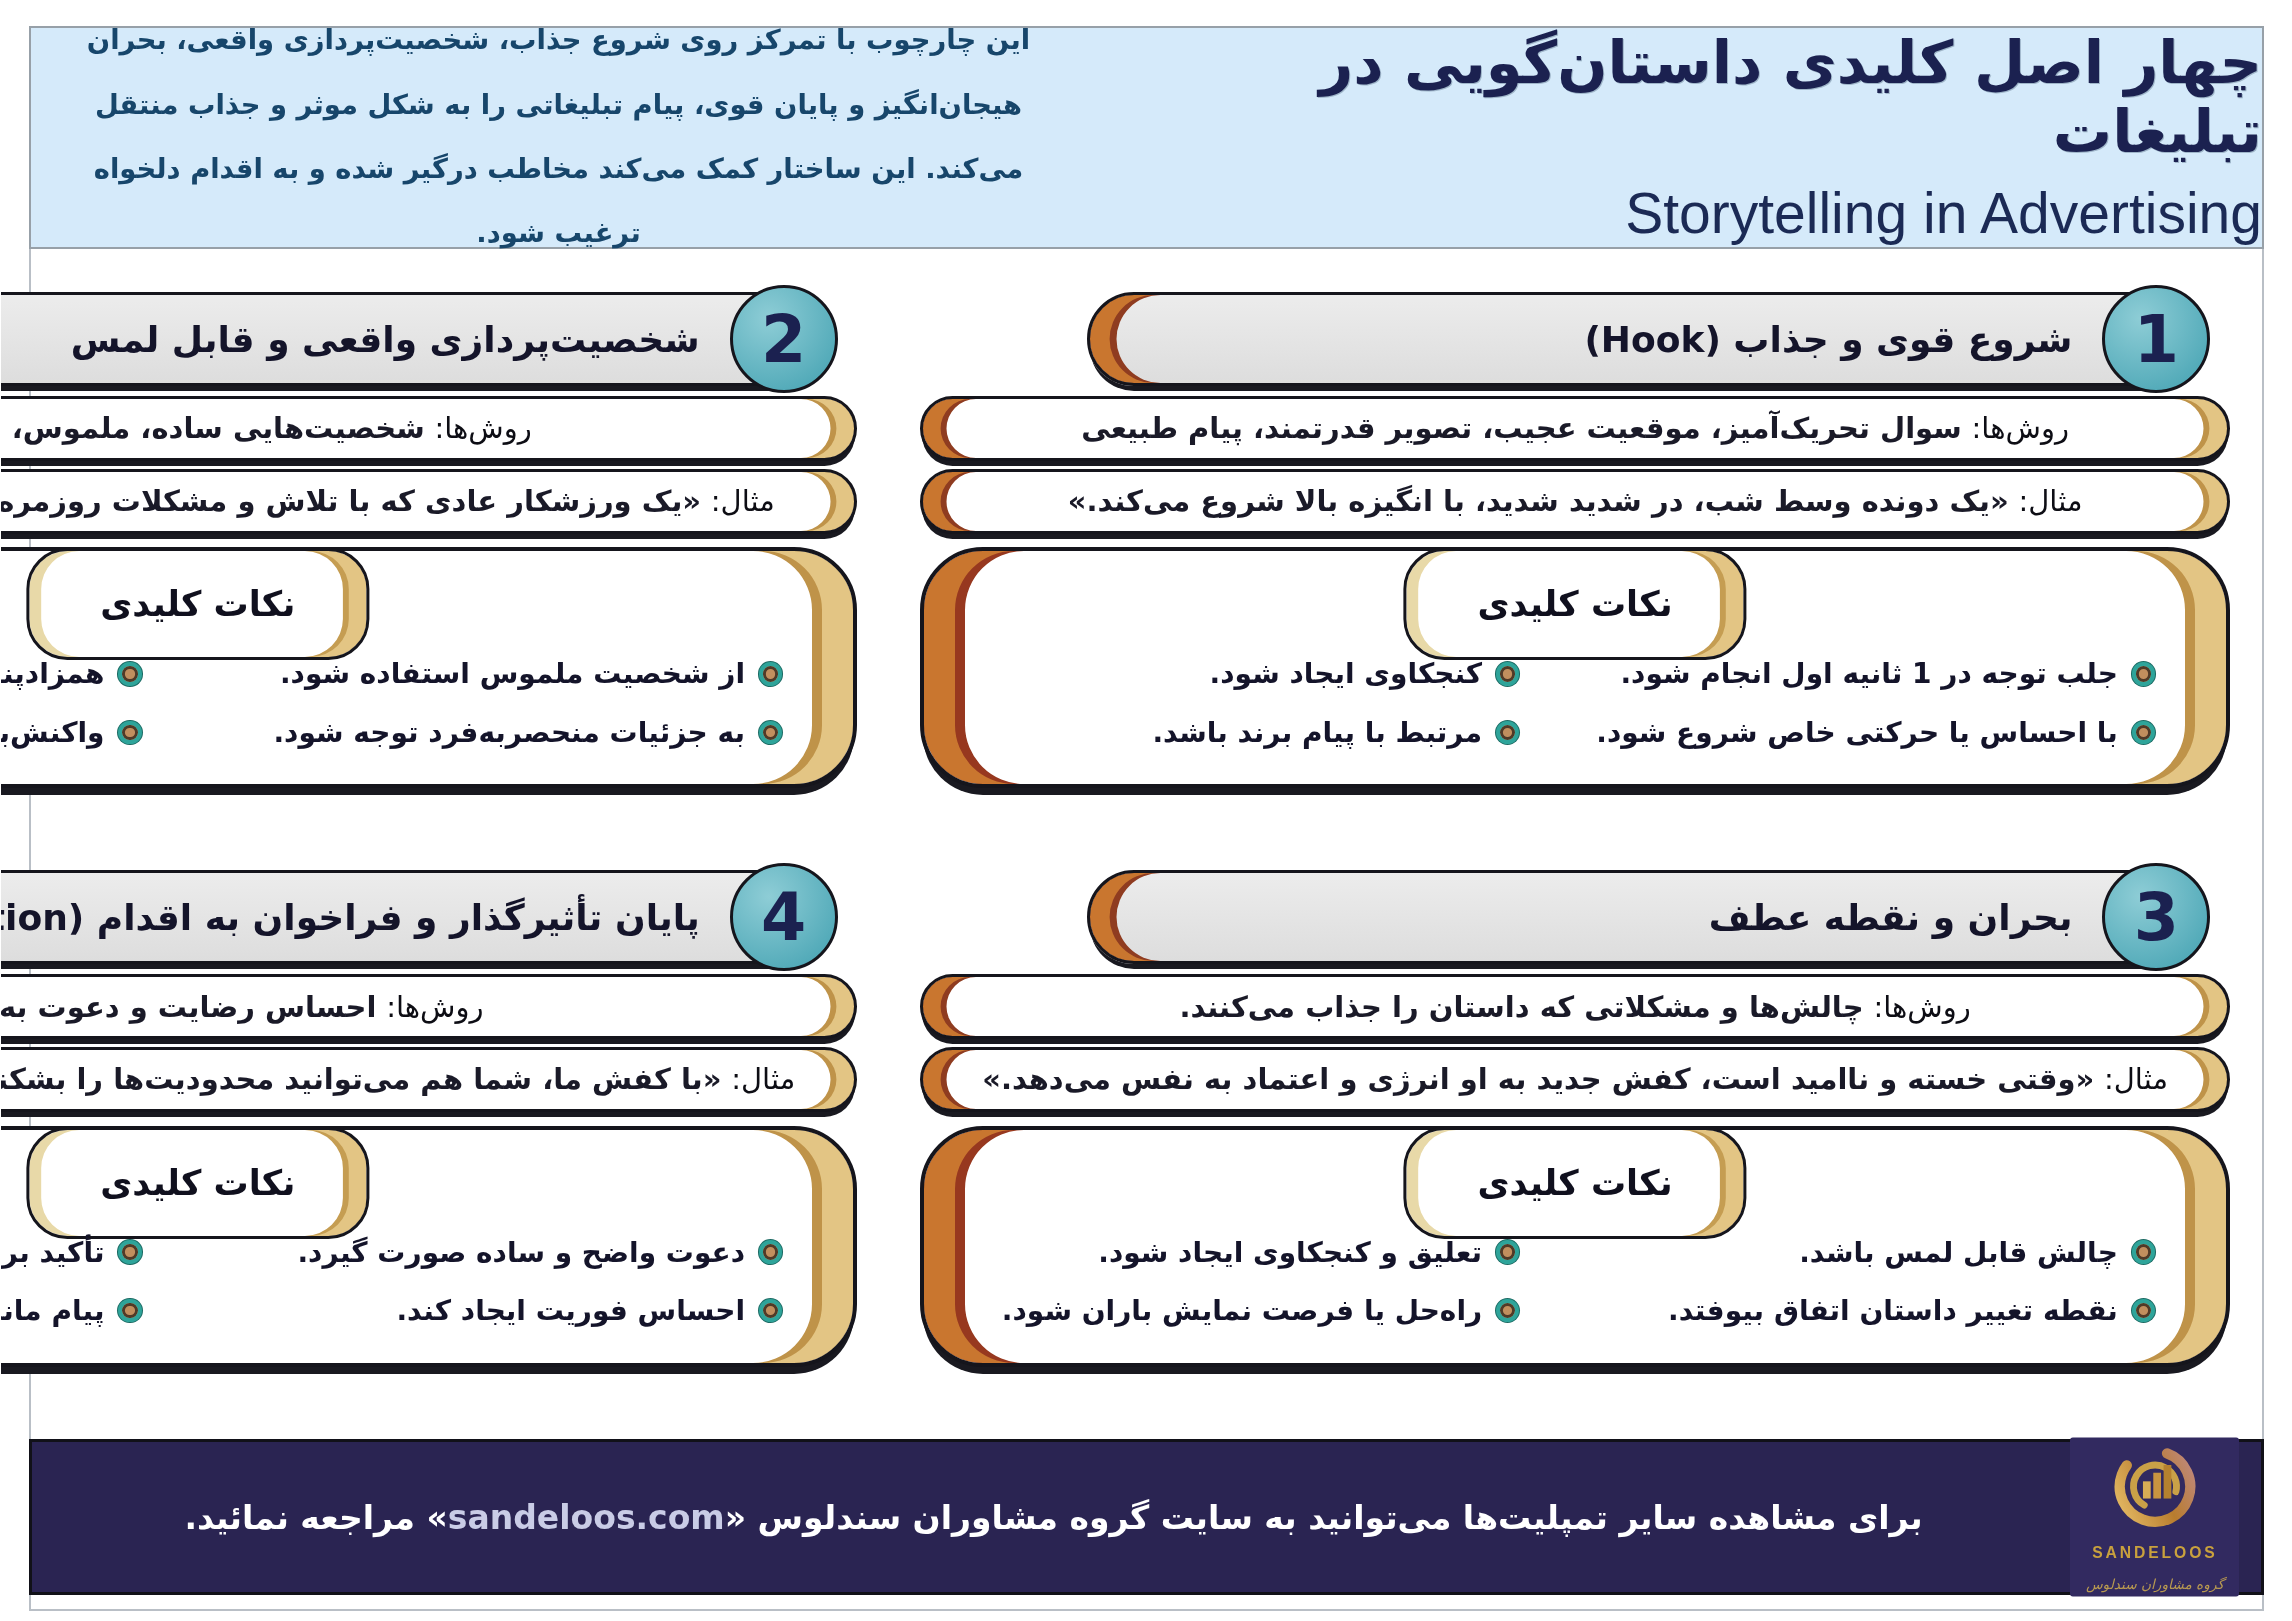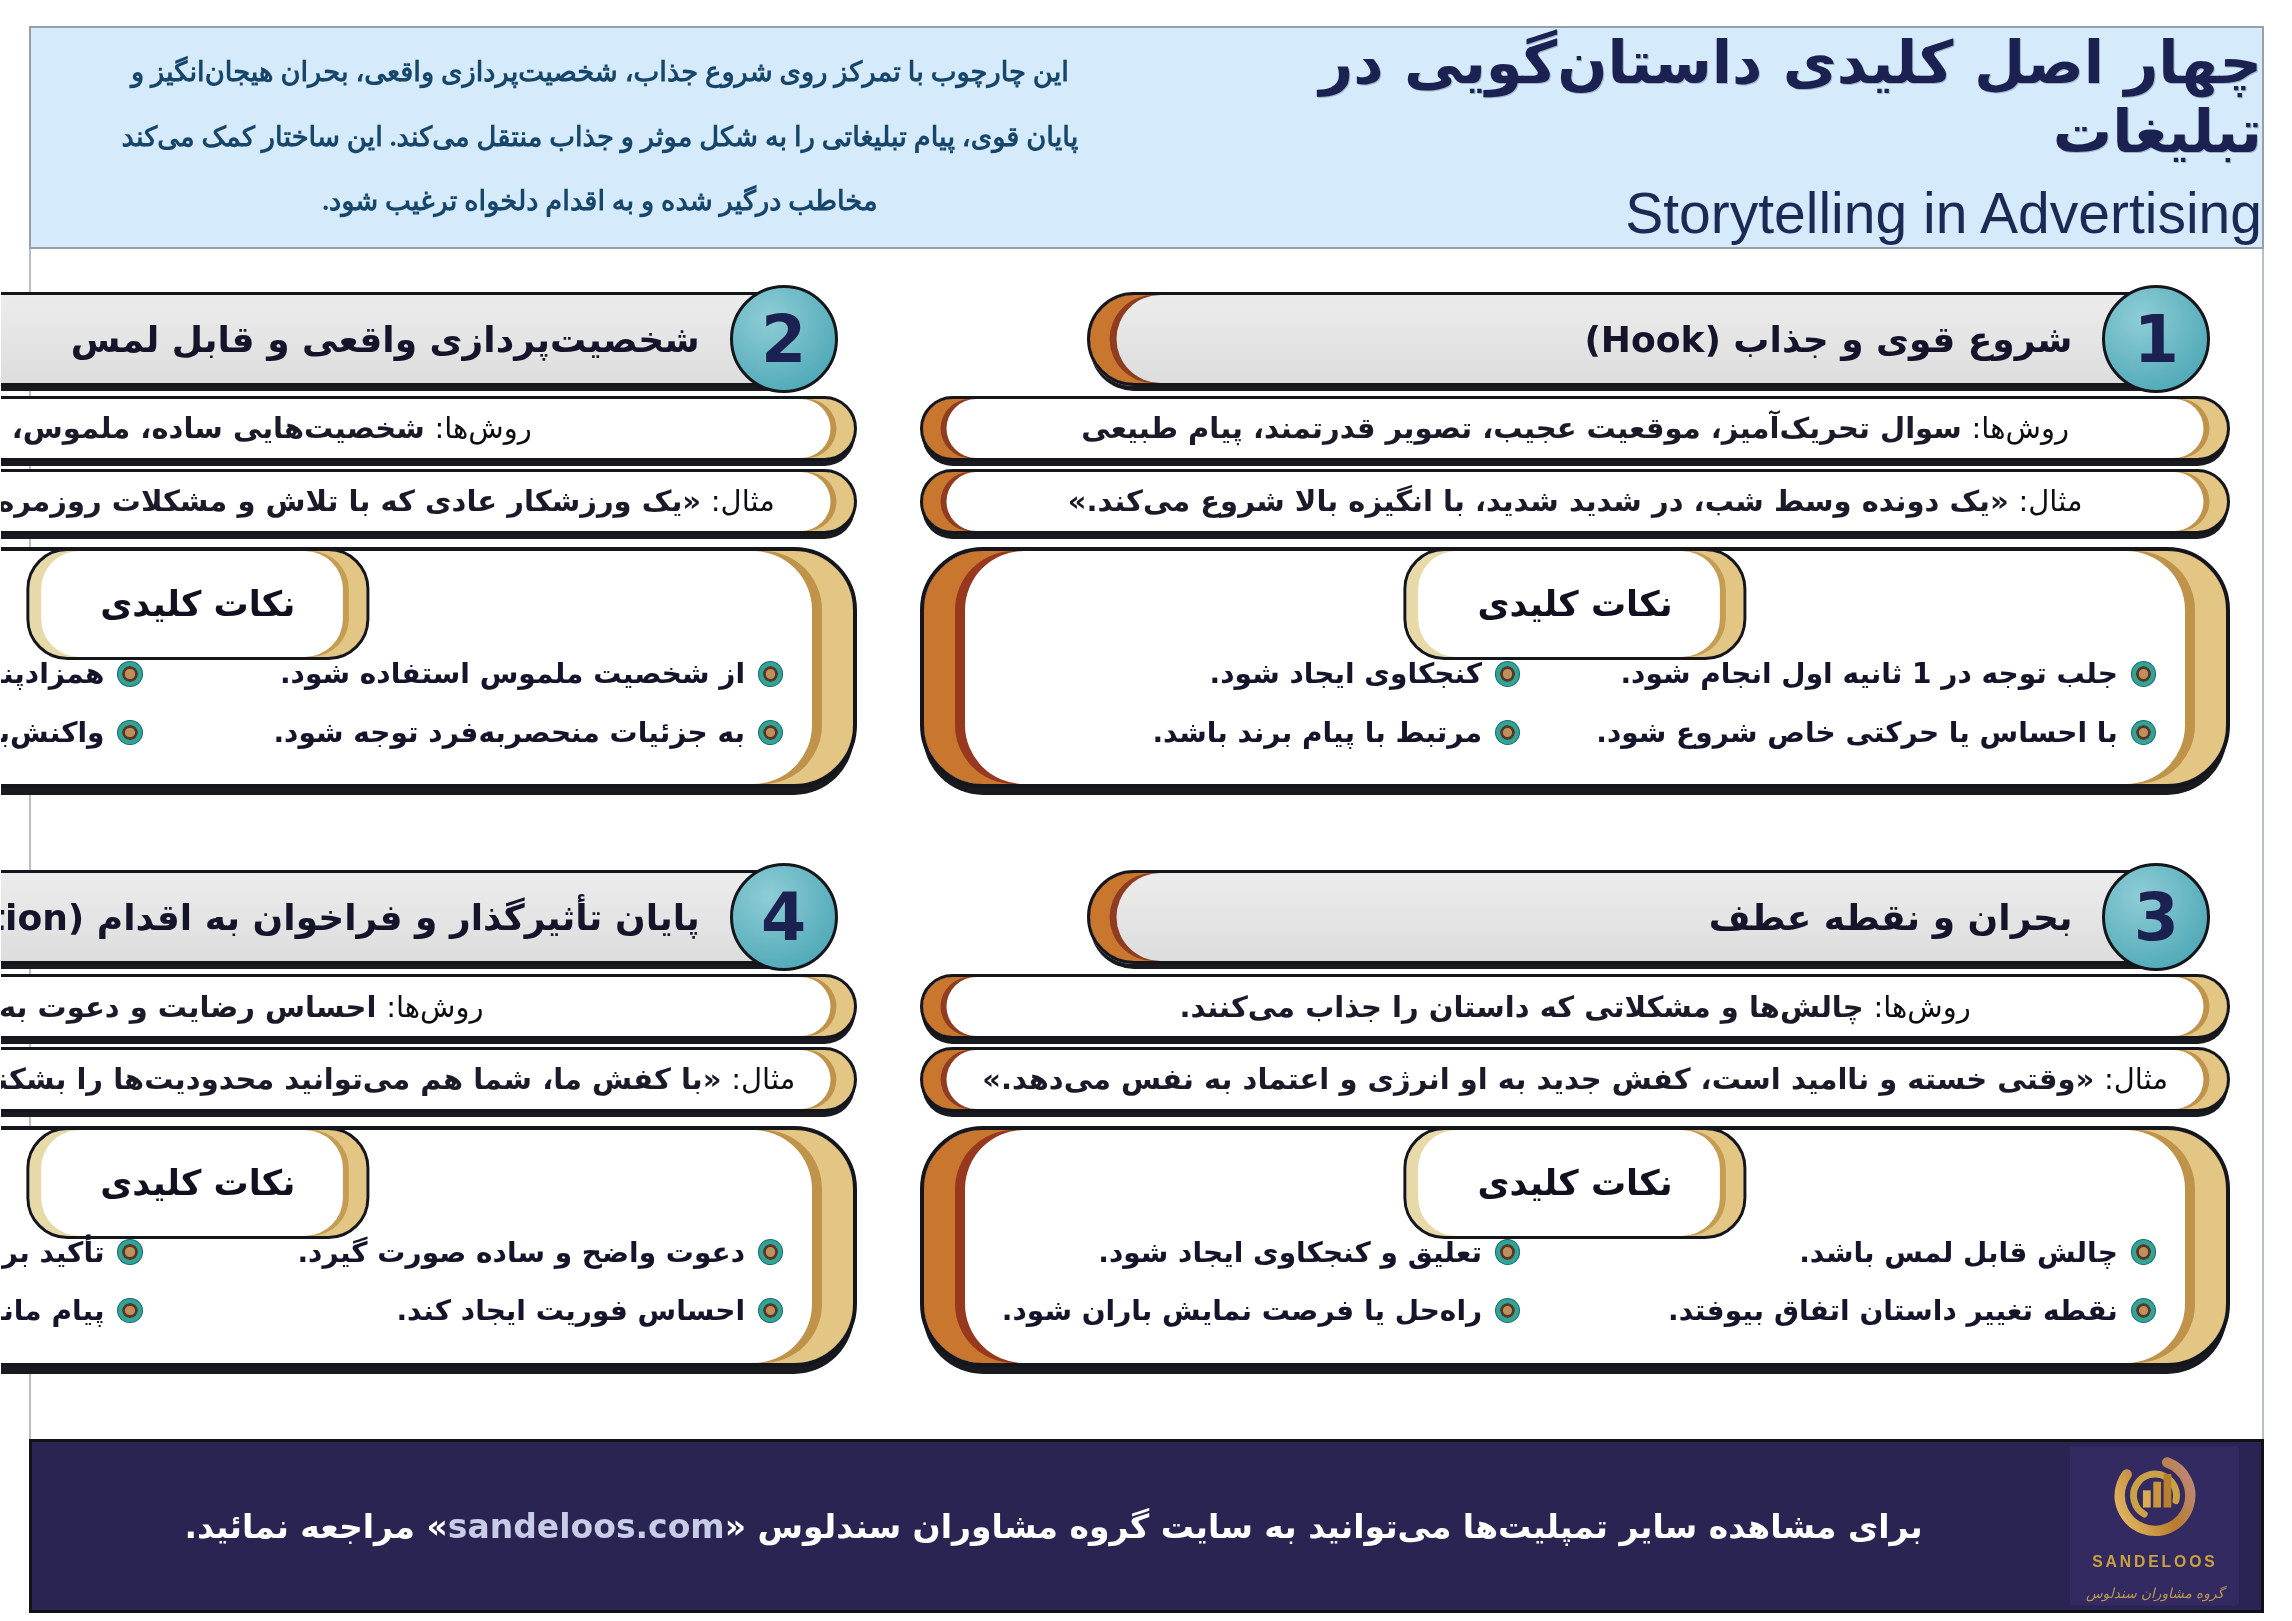--- a/index.html
+++ b/index.html
@@ -33,23 +33,22 @@
     font-size: 59px; font-weight: bold; color: #1b2150;
     text-shadow: 1px 1px 0 #9fb6c9;
   }
   .title-en {
     font-family: "Liberation Sans", sans-serif;
     font-size: 57px; font-weight: 500; color: #1b2a55;
     direction: ltr;
   }
   .header-desc {
     width: 51%;
-    display: flex; align-items: center; justify-content: center;
+    display: flex; align-items: center; justify-content: flex-end;
     padding: 4px 47px;
-    font-family: Liberation Serif, serif;
   }
   .desc-text {
     max-width: 961px;
     font-size: 27.4px; font-weight: bold; color: #17466b;
     text-align: center; line-height: 2.35;
   }
   
   .grid {
     position: absolute; top: 292px; left: 63px; right: 63px;
     display: grid; grid-template-columns: 1fr 1fr;
@@ -115,21 +114,21 @@
   .point { display: flex; align-items: center; gap: 13.7px; }
   .dot {
     flex: none; width: 23.5px; height: 23.5px; border-radius: 50%;
     background: #c18f5e;
     border: 4.9px solid #2ea49a;
     box-shadow: inset 0 0 0 2.9px #503a28, 0 0 0 1px #1d6b64;
   }
   .point-text { font-size: 28px; font-weight: bold; color: #14142a; white-space: nowrap; }
   
   .footer {
-    position: absolute; left: 29px; right: 29px; top: 1439px; height: 174px;
+    position: absolute; left: 29px; right: 29px; top: 1439px; height: 156px;
     background: #2a2452;
     border: 3.9px solid #111118;
     display: flex; align-items: center; justify-content: center;
     padding-left: 59px; padding-right: 245px;
   }
   .footer-text { font-size: 33px; font-weight: bold; color: #ffffff; }
   .footer-site { color: #c9cce6; direction: ltr; unicode-bidi: isolate; font-weight: bold; }
   .logo {
     position: absolute; right: 21.6px; top: 50%; transform: translateY(-50%);
     width: 169px; height: 159px;

